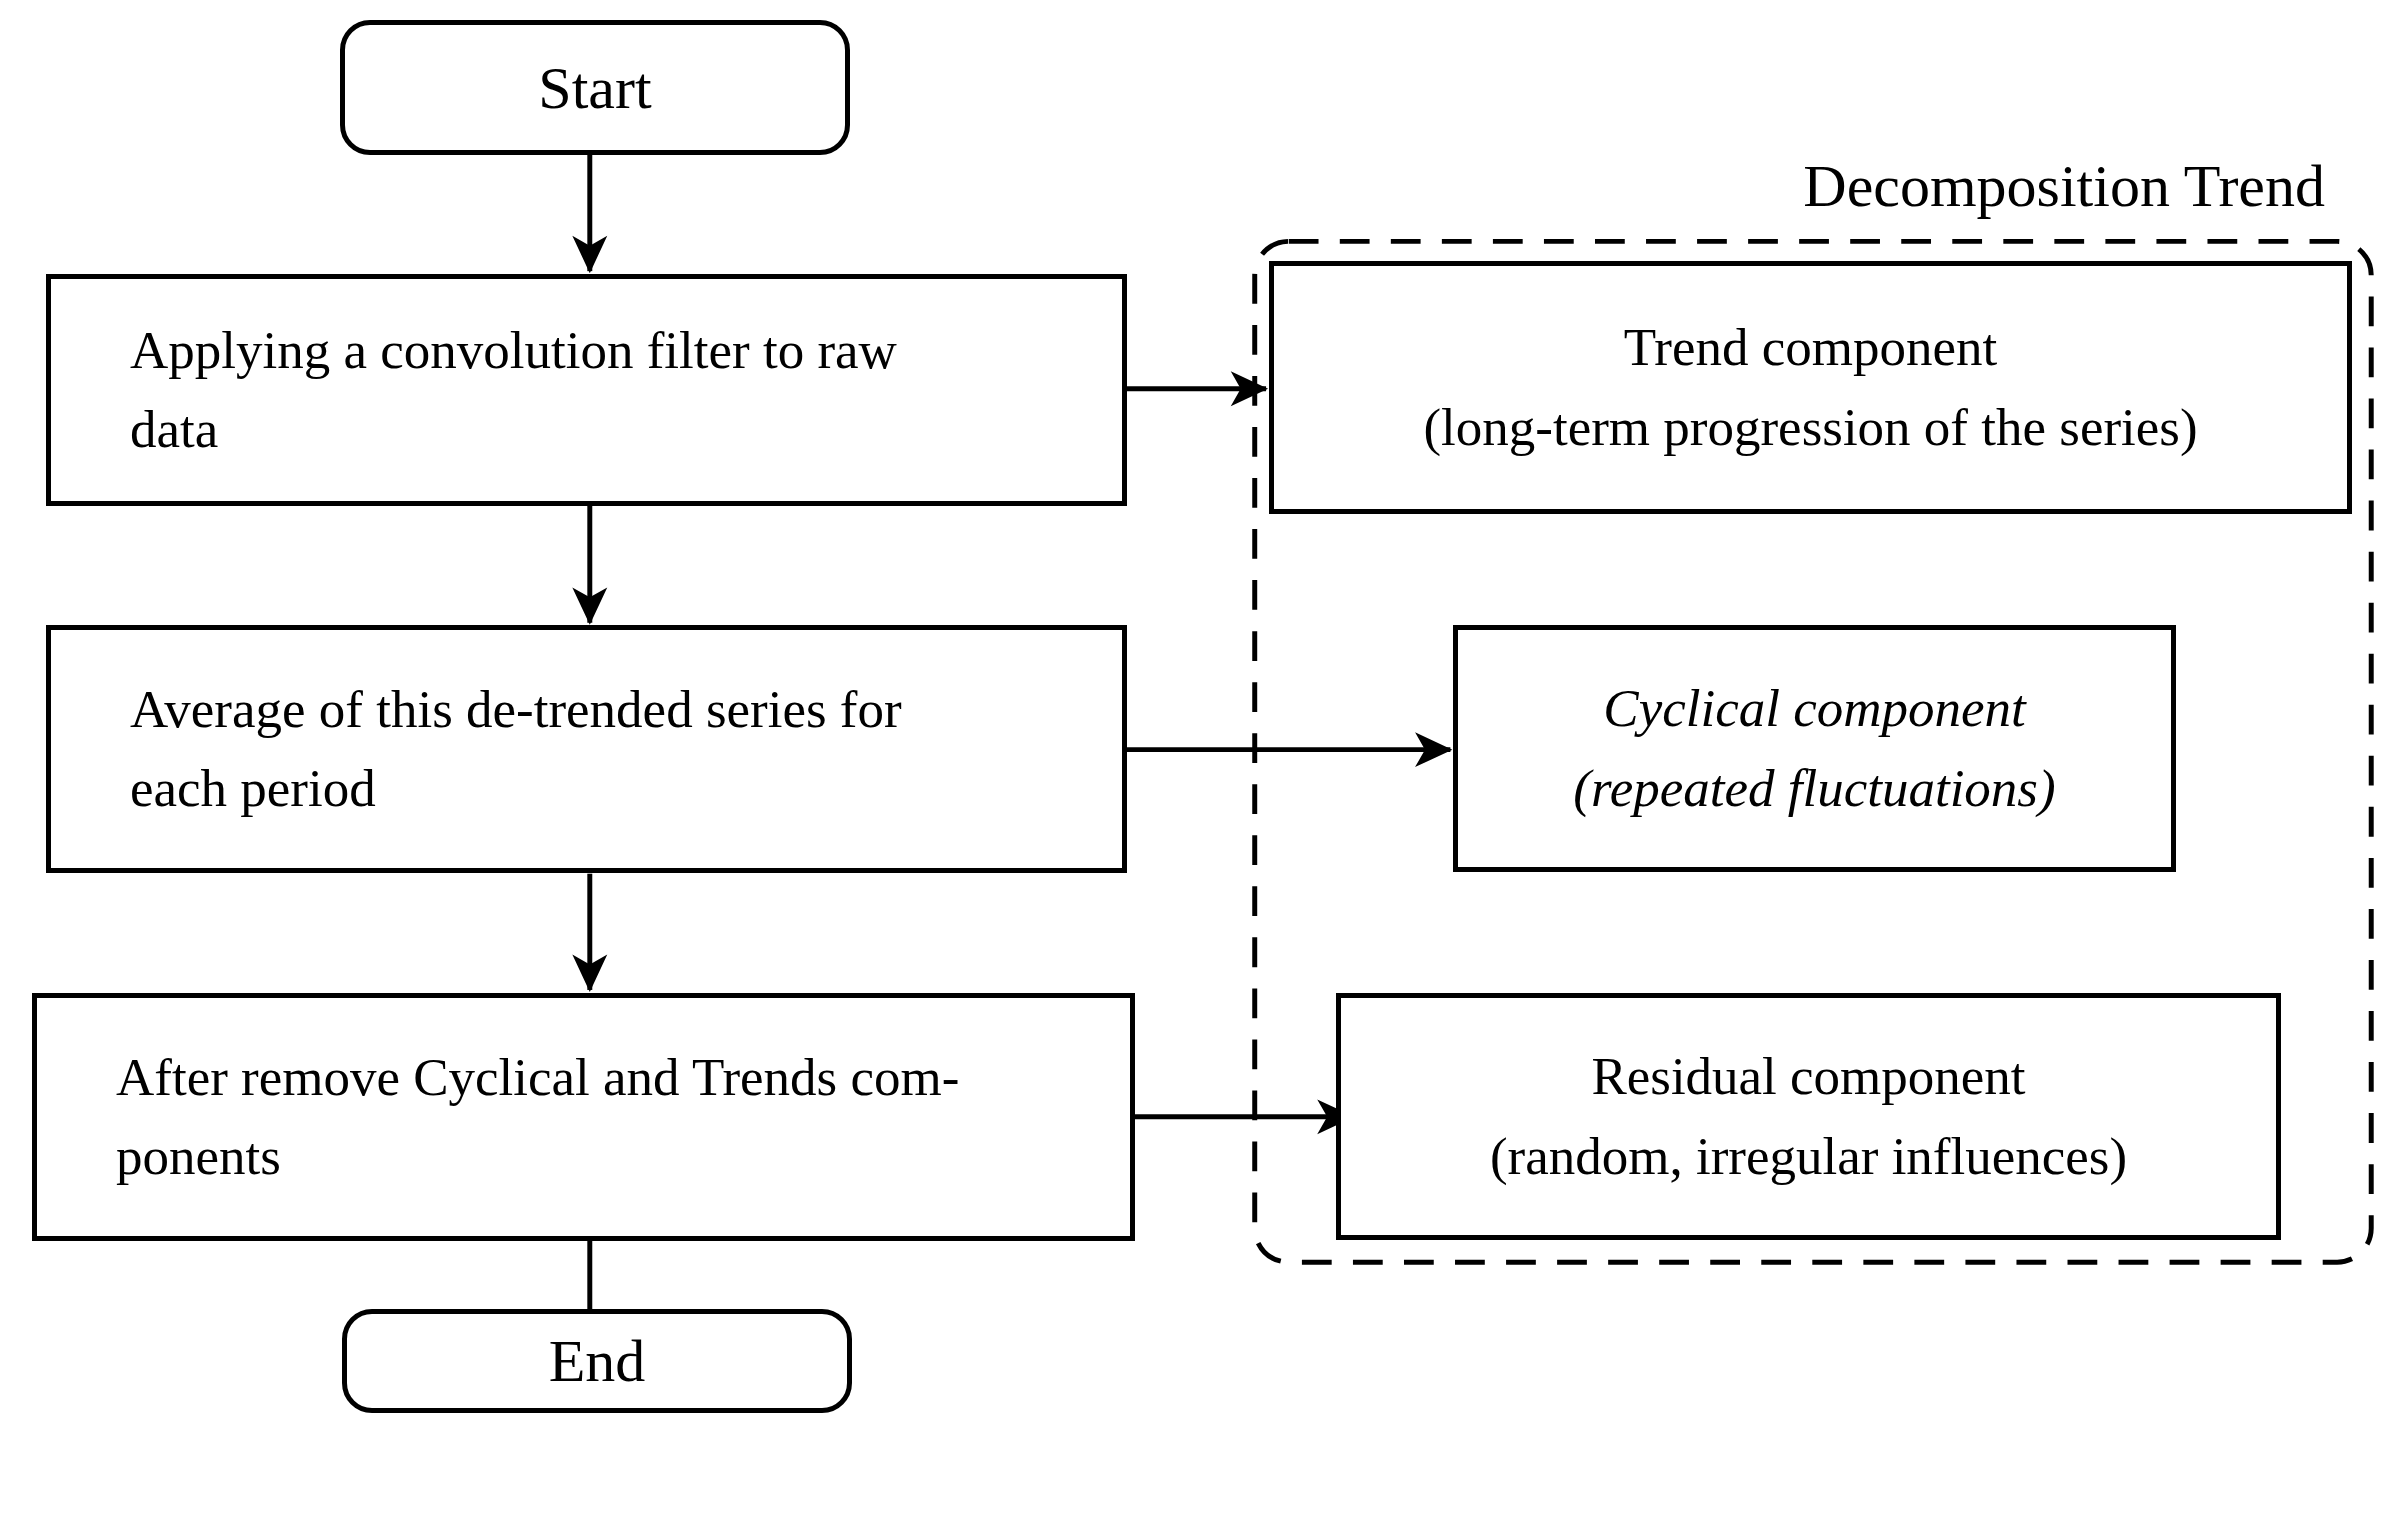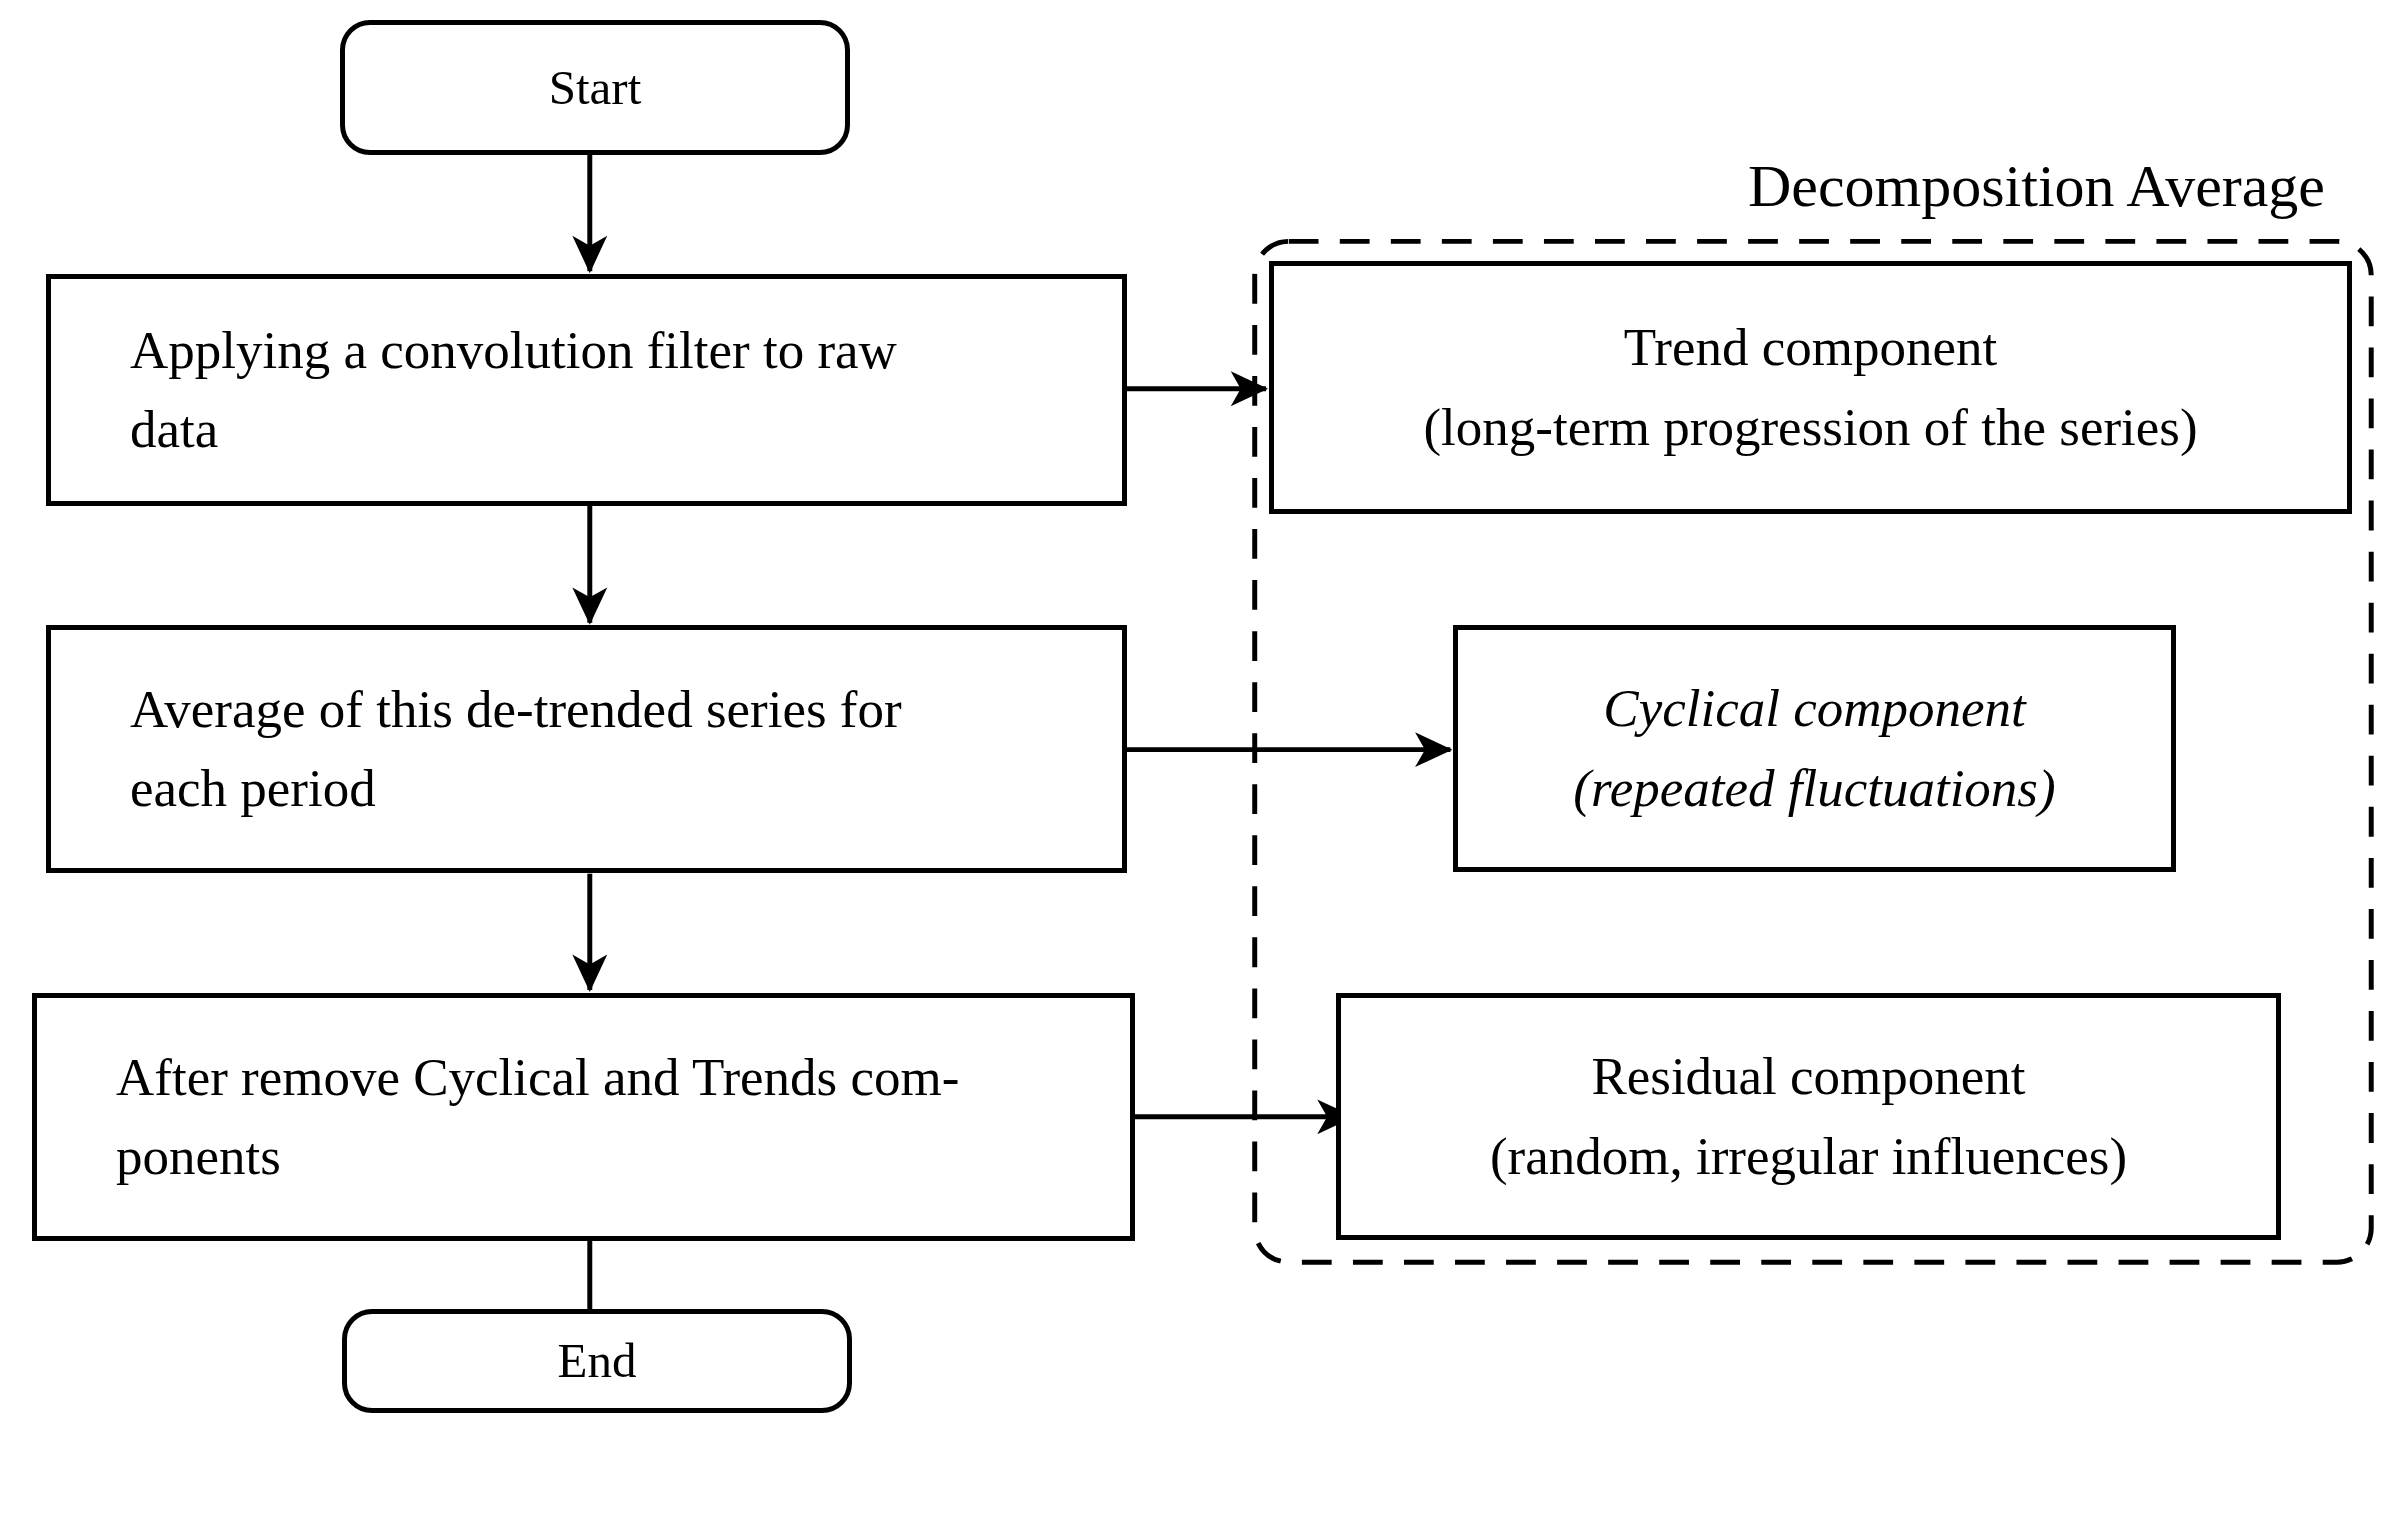--- a/index.html
+++ b/index.html
@@ -32,21 +32,21 @@
     flex-direction: column;
     justify-content: center;
     font-size: 53px;
     line-height: 1.5;
   }
   .node .line { display: block; white-space: nowrap; }
   .terminal {
     border-radius: 30px;
     align-items: center;
     text-align: center;
-    font-size: 49px;
+    font-size: 60px;
   }
   .process {
     align-items: flex-start;
     text-align: left;
     padding-left: 79px;
     padding-right: 28px;
   }
   .result {
     align-items: center;
     text-align: left;
@@ -90,21 +90,21 @@
     <line x1="832" y1="218" x2="832" y2="382" stroke="#000000" stroke-width="7" marker-end="url(#arrowhead)"></line>
     <line x1="832" y1="713" x2="832" y2="878" stroke="#000000" stroke-width="7" marker-end="url(#arrowhead)"></line>
     <line x1="832" y1="1232" x2="832" y2="1396" stroke="#000000" stroke-width="7" marker-end="url(#arrowhead)"></line>
     <line x1="832" y1="1750" x2="832" y2="1913" stroke="#000000" stroke-width="7" marker-end="url(#arrowhead)"></line>
 
     <line x1="1588" y1="548" x2="1786" y2="548" stroke="#000000" stroke-width="7" marker-end="url(#arrowhead)"></line>
     <line x1="1588" y1="1057" x2="2046" y2="1057" stroke="#000000" stroke-width="7" marker-end="url(#arrowhead)"></line>
     <line x1="1598" y1="1575" x2="1908" y2="1575" stroke="#000000" stroke-width="7" marker-end="url(#arrowhead)"></line>
   </svg>
 
-  <div id="group-title">Decomposition Average</div>
+  <div id="group-title">Decomposition Trend</div>
 
   <div id="node-start" class="node terminal">
     <span class="line">Start</span>
   </div>
 
   <div id="node-step1" class="node process">
     <span class="line">Applying a convolution filter to raw</span>
     <span class="line">data</span>
   </div>
 

